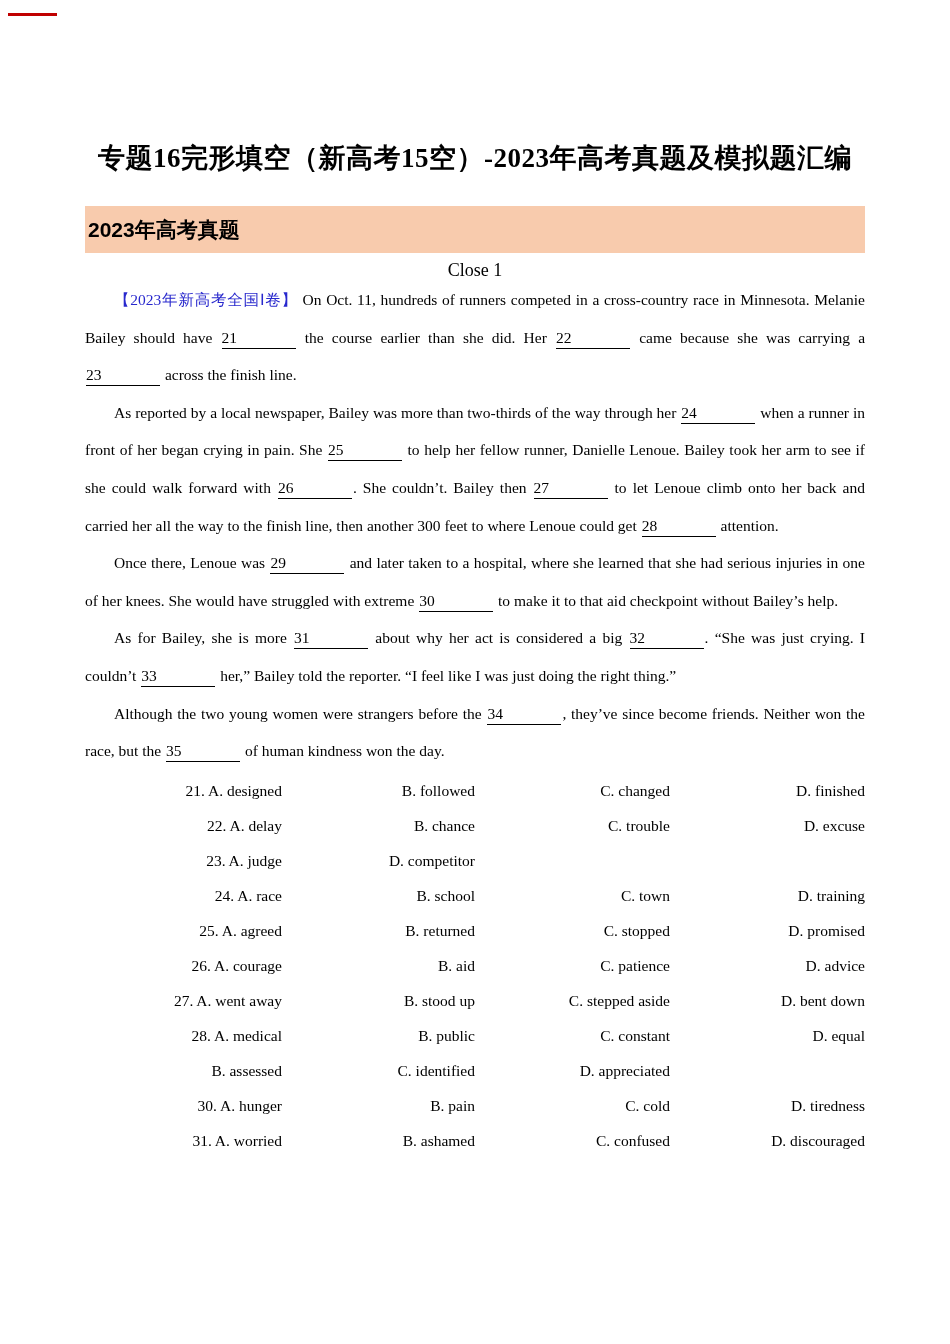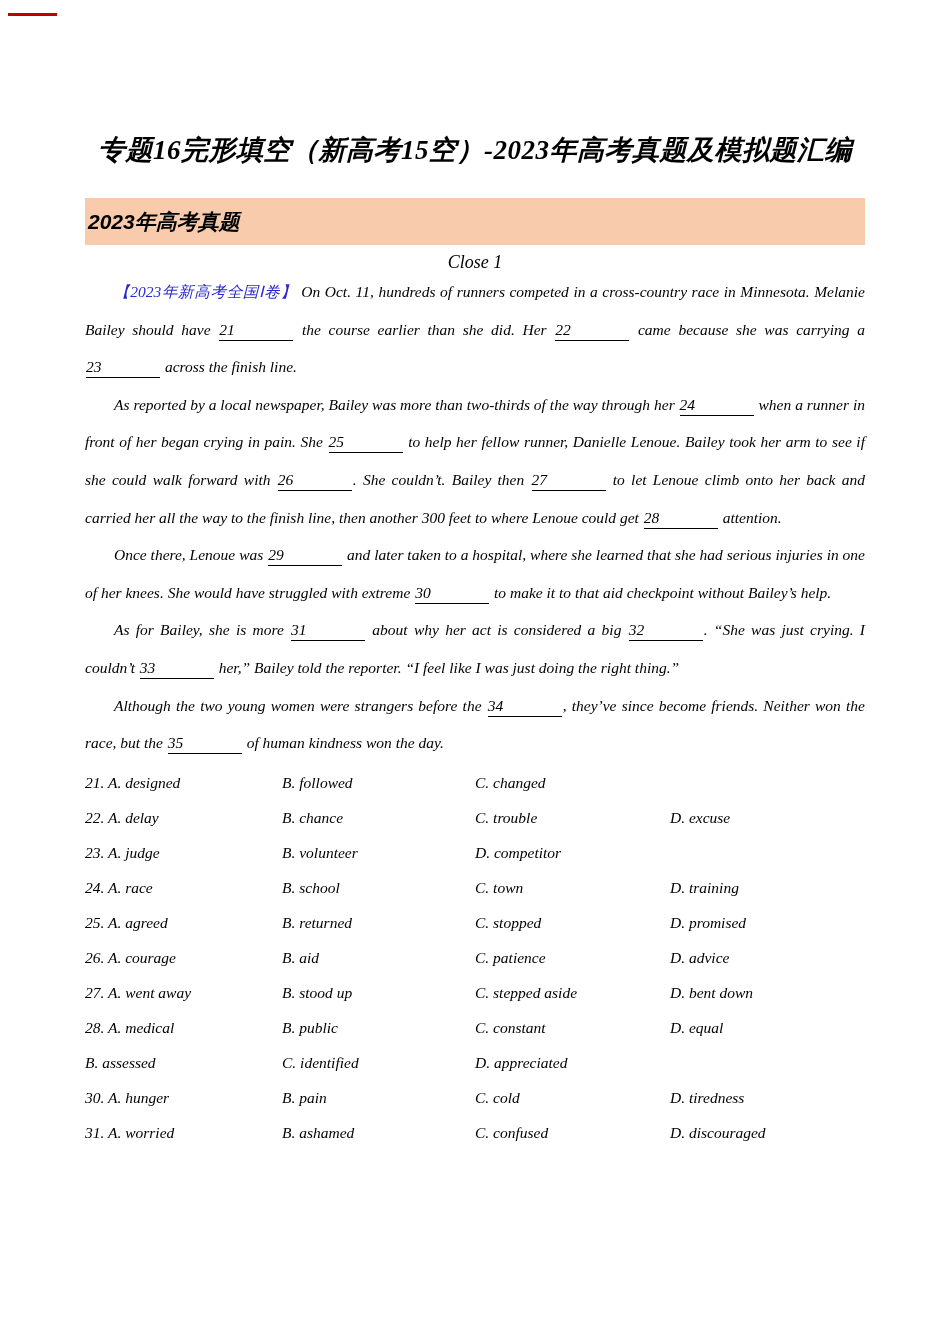--- a/index.html
+++ b/index.html
@@ -5,21 +5,21 @@
   html, body { margin: 0; padding: 0; background: #ffffff; }
   .page {
     width: 950px; height: 1344px; position: relative;
     background: #ffffff; overflow: hidden; color: #000;
     font-family: "Liberation Serif", serif;
   }
   .red-mark {
     position: absolute; left: 8px; top: 13px; width: 49px; height: 3px;
     background: var(--top-mark, #C00000);
   }
-  .content { width: 780px; margin: 8px auto; font-style: italic; }
+  .content { width: 780px; margin: 16px auto; }
   .title {
     margin: 0; padding-top: 124px;
     font-family: "Liberation Serif", serif;
     font-size: 27px; font-weight: bold; line-height: 36px;
     text-align: center; letter-spacing: 0.5px;
   }
   .banner {
     margin-top: 30px; height: 47px; box-sizing: border-box;
     background: var(--banner-bg, #F8CBAD);
     display: flex; align-items: center; padding-left: 3px;
@@ -39,21 +39,21 @@
   .blank {
     display: inline-block; width: 74px; height: 20px; line-height: 20px;
     border-bottom: 1px solid #000; text-align: left; text-indent: 0;
     margin: 0 1px;
   }
   .options { margin-top: 3px; font-size: 15.5px; }
   .option-row {
     display: grid; grid-template-columns: 197px 193px 195px 1fr;
     height: 35px; line-height: 35px;
   }
-  .option-cell { white-space: nowrap; }
+  .option-cell { white-space: nowrap; text-align: right; }
 </style>
 </head>
 <body>
 
 <div class="page">
   <div class="red-mark"></div>
   <div class="content">
     <h1 class="title">专题16完形填空（新高考15空）-2023年高考真题及模拟题汇编</h1>
     <div class="banner">
       <span>2023年高考真题</span>
@@ -64,30 +64,30 @@
         <p><span>As reported by a local newspaper, Bailey was more than two-thirds of the way through her </span><span class="blank">24</span><span> when a runner in front of her began crying in pain. She </span><span class="blank">25</span><span> to help her fellow runner, Danielle Lenoue. Bailey took her arm to see if she could walk forward with </span><span class="blank">26</span><span>. She couldn’t. Bailey then </span><span class="blank">27</span><span> to let Lenoue climb onto her back and carried her all the way to the finish line, then another 300 feet to where Lenoue could get </span><span class="blank">28</span><span> attention.</span></p>
         <p><span>Once there, Lenoue was </span><span class="blank">29</span><span> and later taken to a hospital, where she learned that she had serious injuries in one of her knees. She would have struggled with extreme </span><span class="blank">30</span><span> to make it to that aid checkpoint without Bailey’s help.</span></p>
         <p><span>As for Bailey, she is more </span><span class="blank">31</span><span> about why her act is considered a big </span><span class="blank">32</span><span>. “She was just crying. I couldn’t </span><span class="blank">33</span><span> her,” Bailey told the reporter. “I feel like I was just doing the right thing.”</span></p>
         <p><span>Although the two young women were strangers before the </span><span class="blank">34</span><span>, they’ve since become friends. Neither won the race, but the </span><span class="blank">35</span><span> of human kindness won the day.</span></p>
       </div>
     <div class="options">
         <div class="option-row">
           <div class="option-cell">21. A. designed</div>
           <div class="option-cell">B. followed</div>
           <div class="option-cell">C. changed</div>
+          <div class="option-cell">D. finished</div>
         </div>
         <div class="option-row">
           <div class="option-cell">22. A. delay</div>
           <div class="option-cell">B. chance</div>
           <div class="option-cell">C. trouble</div>
           <div class="option-cell">D. excuse</div>
         </div>
         <div class="option-row">
           <div class="option-cell">23. A. judge</div>
-          <div class="option-cell">B. volunteer</div>
           <div class="option-cell">D. competitor</div>
         </div>
         <div class="option-row">
           <div class="option-cell">24. A. race</div>
           <div class="option-cell">B. school</div>
           <div class="option-cell">C. town</div>
           <div class="option-cell">D. training</div>
         </div>
         <div class="option-row">
           <div class="option-cell">25. A. agreed</div>

